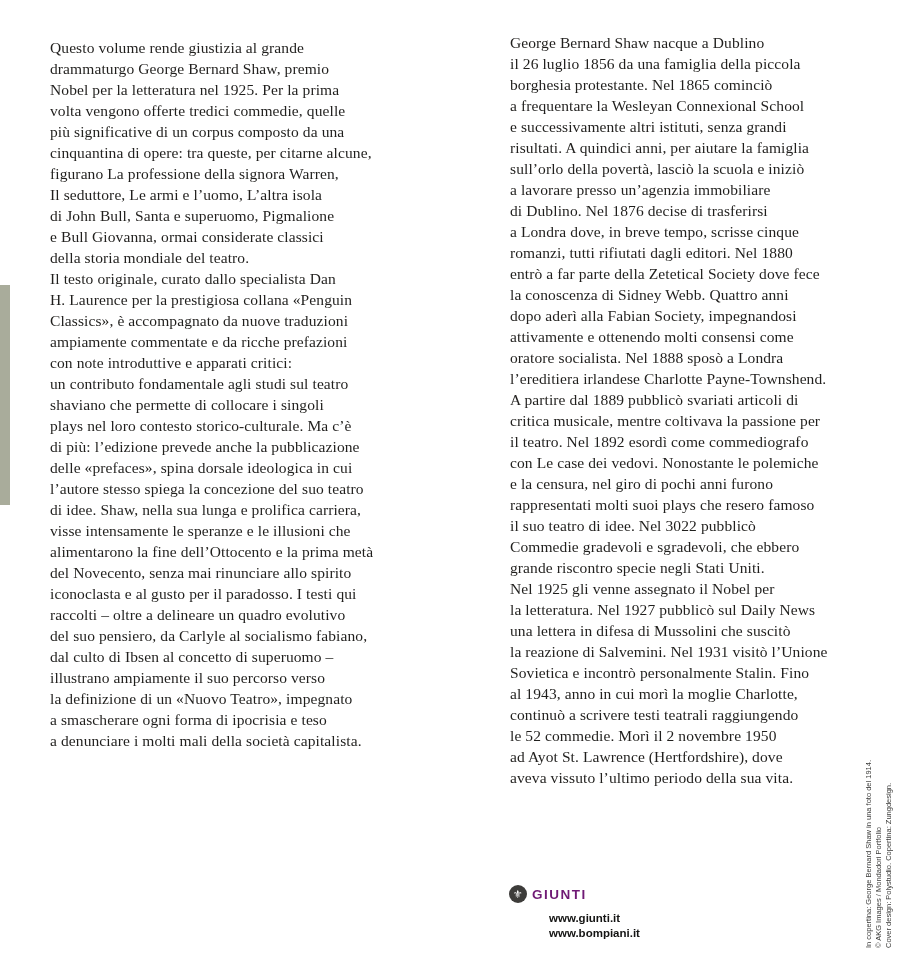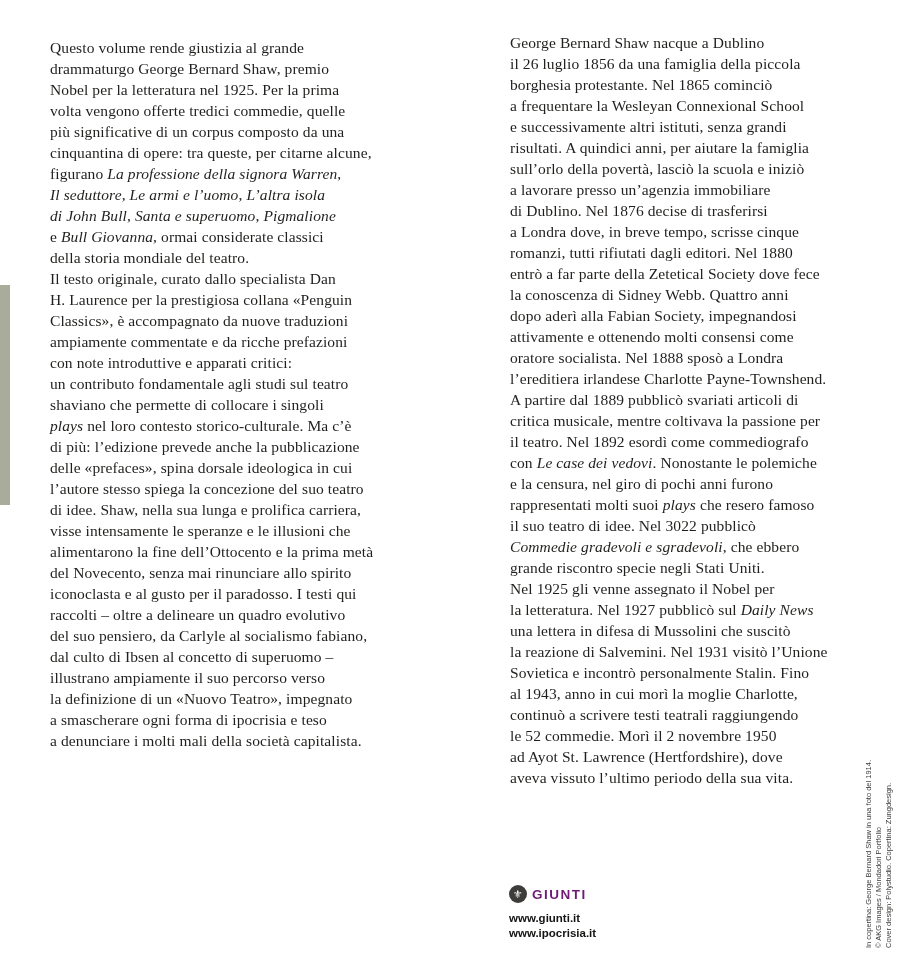--- a/index.html
+++ b/index.html
@@ -6,37 +6,37 @@
   .page{
     position:relative;width:910px;height:977px;background:#ffffff;overflow:hidden;
     font-family:"Liberation Serif","DejaVu Serif",serif;color:#201f1d;border-radius:9px;
   }
   .col{
     position:absolute;font-size:15.5px;line-height:21px;
     white-space:pre-line;letter-spacing:0.1px;width:440px;
   }
   #left-col{left:50px;top:37px;}
   #right-col{left:510px;top:32px;}
-  .it{font-style:italic;}
+  .it{}
   .strip{position:absolute;left:0;top:285px;width:10px;height:220px;}
   .logo-row{
     position:absolute;left:509px;top:885px;display:flex;align-items:center;gap:5px;
     font-family:"Liberation Sans","DejaVu Sans",sans-serif;
   }
   .logo-circle{
     width:18px;height:18px;border-radius:50%;background:#3d3c3a;color:#ffffff;
     display:flex;align-items:center;justify-content:center;font-size:11px;line-height:1;
   }
   .logo-text{font-weight:bold;font-size:13.5px;letter-spacing:1.5px;color:#701a75;}
   .urls{
     position:absolute;left:509px;top:911px;
     font-family:"Liberation Sans","DejaVu Sans",sans-serif;
     font-weight:bold;font-size:11.5px;line-height:15px;color:#141413;
   }
-  .urls a{color:#141413;text-decoration:none;display:block;}
+  .urls a{color:#141413;text-decoration:none;display:block;margin-left:40px;}
   .credits{
     position:absolute;left:864px;top:948px;
     transform:rotate(-90deg);transform-origin:0 0;
     width:215px;
     font-family:"Liberation Sans","DejaVu Sans",sans-serif;
     font-size:7.5px;line-height:10px;white-space:pre-line;color:#3a3a38;
   }
 </style>
 </head>
 <body>
@@ -117,20 +117,20 @@
 ad Ayot St. Lawrence (Hertfordshire), dove
 aveva vissuto l’ultimo periodo della sua vita.</span></div>
 
   <div class="logo-row">
     <span class="logo-circle">⚜</span>
     <span class="logo-text">GIUNTI</span>
   </div>
 
   <div class="urls">
     <a href="#">www.giunti.it</a>
-    <a href="#">www.ipocrisia.it</a>
+    <a href="#">www.bompiani.it</a>
   </div>
 
   <div class="credits">In copertina: George Bernard Shaw in una foto del 1914.
 © AKG Images / Mondadori Portfolio
 Cover design: Polystudio.   Copertina: Zungdesign.</div>
 
 </div>
 
 </body></html>

